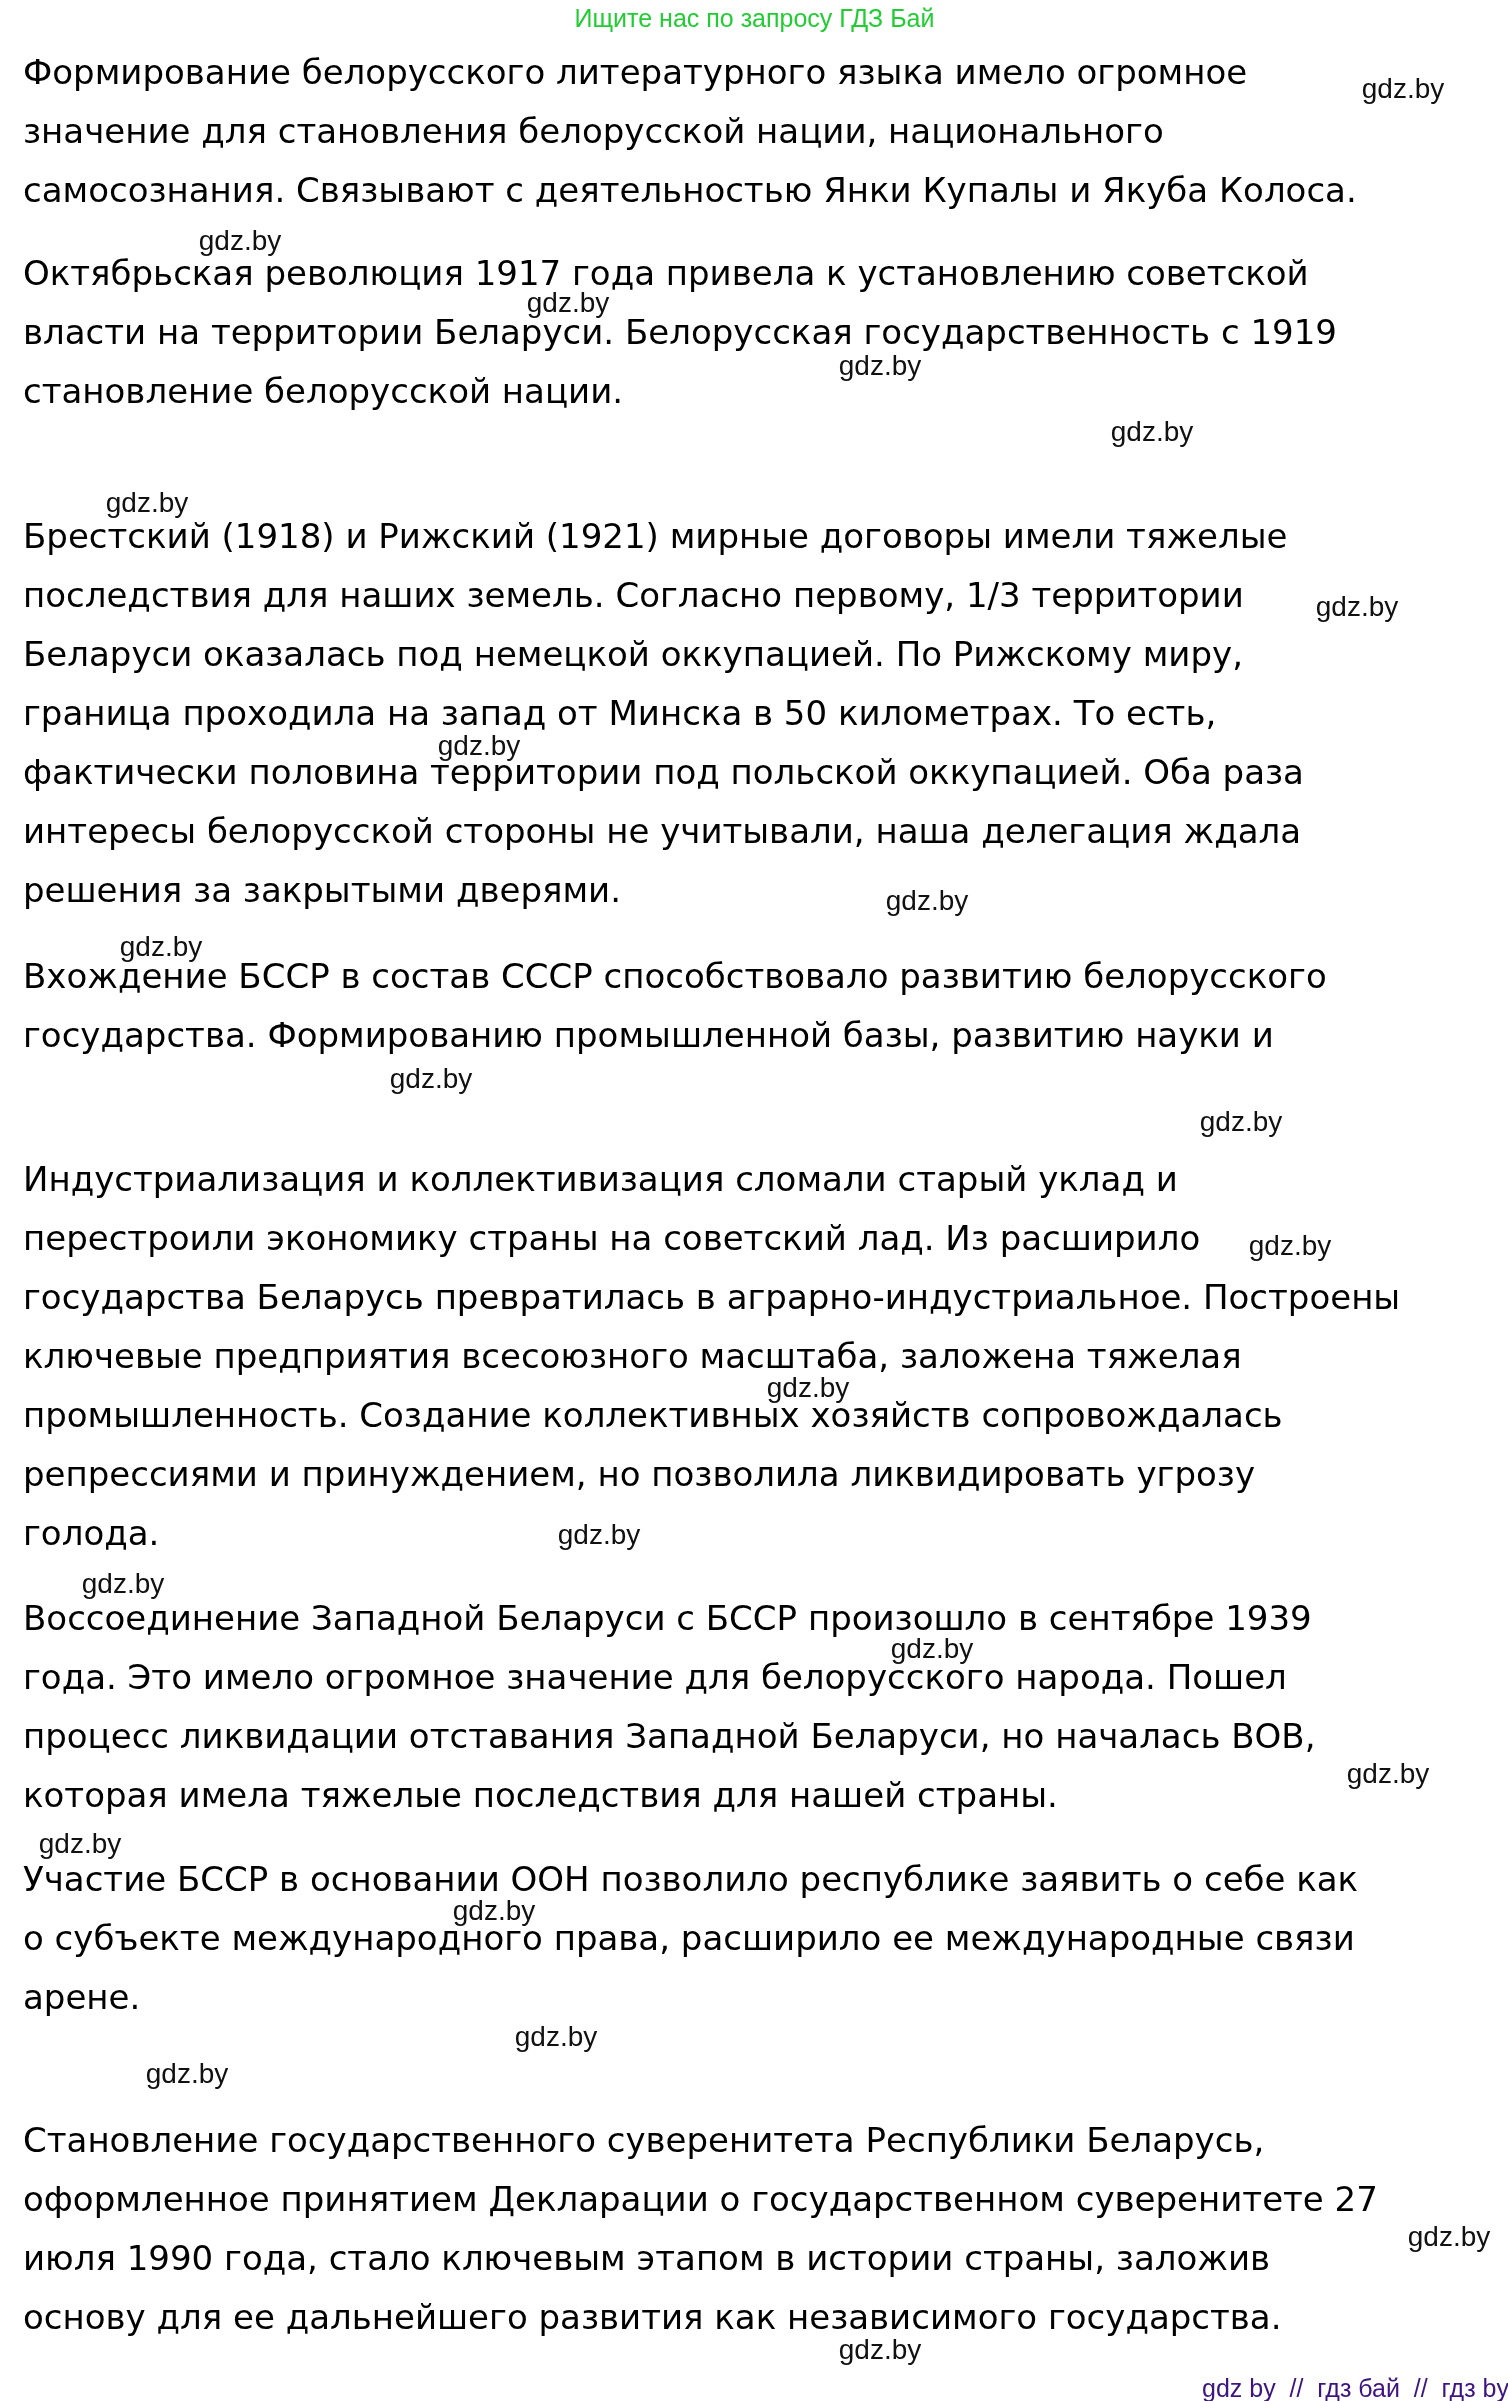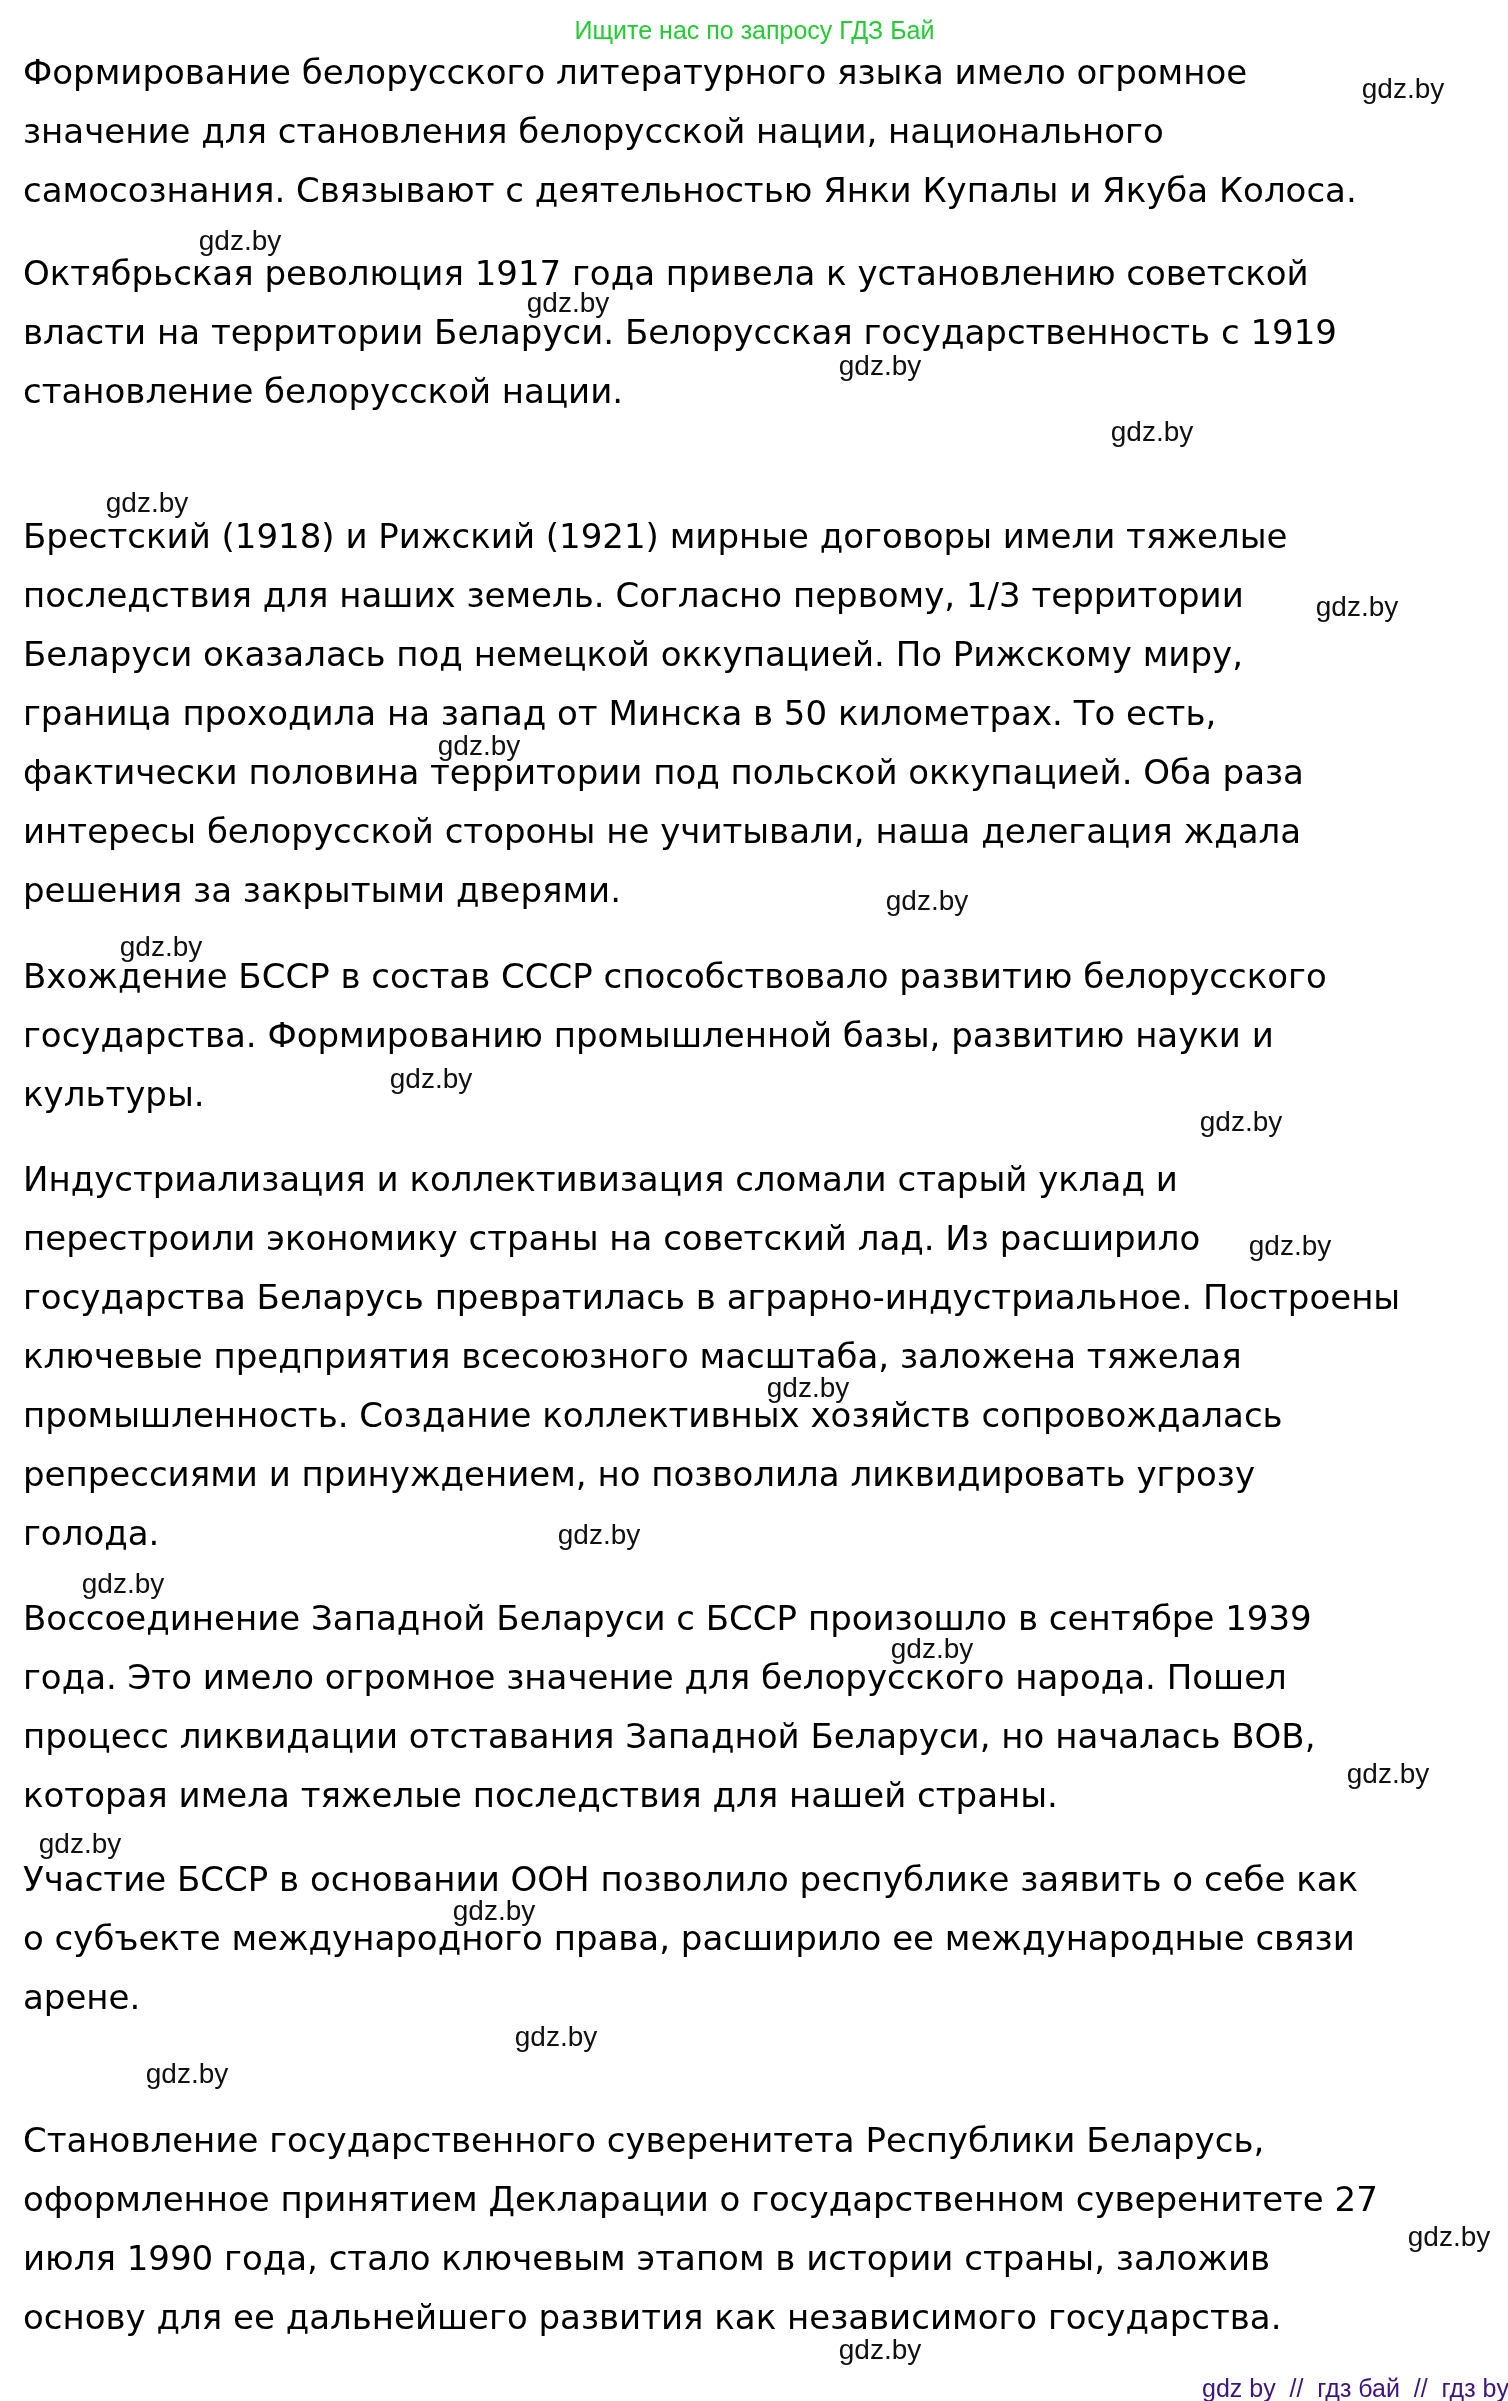--- a/index.html
+++ b/index.html
@@ -10,21 +10,21 @@
     body {
       width: 1509px;
       height: 2401px;
       position: relative;
       overflow: hidden;
       font-family: "DejaVu Sans", "Liberation Sans", sans-serif;
     }
     .header {
       position: absolute;
       left: 0;
-      top: 16px;
+      top: 4px;
       width: 1509px;
       text-align: center;
       font-family: "Liberation Sans", sans-serif;
       font-size: 25px;
       line-height: 28px;
       color: #22cc33;
     }
     .para {
       position: absolute;
       left: 23px;
@@ -84,21 +84,20 @@
   <span class="line">Беларуси оказалась под немецкой оккупацией. По Рижскому миру,</span>
   <span class="line">граница проходила на запад от Минска в 50 километрах. То есть,</span>
   <span class="line">фактически половина территории под польской оккупацией. Оба раза</span>
   <span class="line">интересы белорусской стороны не учитывали, наша делегация ждала</span>
   <span class="line">решения за закрытыми дверями.</span>
 </div>
 
 <div class="para" style="top:947px;">
   <span class="line">Вхождение БССР в состав СССР способствовало развитию белорусского</span>
   <span class="line">государства. Формированию промышленной базы, развитию науки и</span>
-  <span class="line">культуры.</span>
 </div>
 
 <div class="para" style="top:1150px;">
   <span class="line">Индустриализация и коллективизация сломали старый уклад и</span>
   <span class="line">перестроили экономику страны на советский лад. Из расширило</span>
   <span class="line">государства Беларусь превратилась в аграрно-индустриальное. Построены</span>
   <span class="line">ключевые предприятия всесоюзного масштаба, заложена тяжелая</span>
   <span class="line">промышленность. Создание коллективных хозяйств сопровождалась</span>
   <span class="line">репрессиями и принуждением, но позволила ликвидировать угрозу</span>
   <span class="line">голода.</span>

